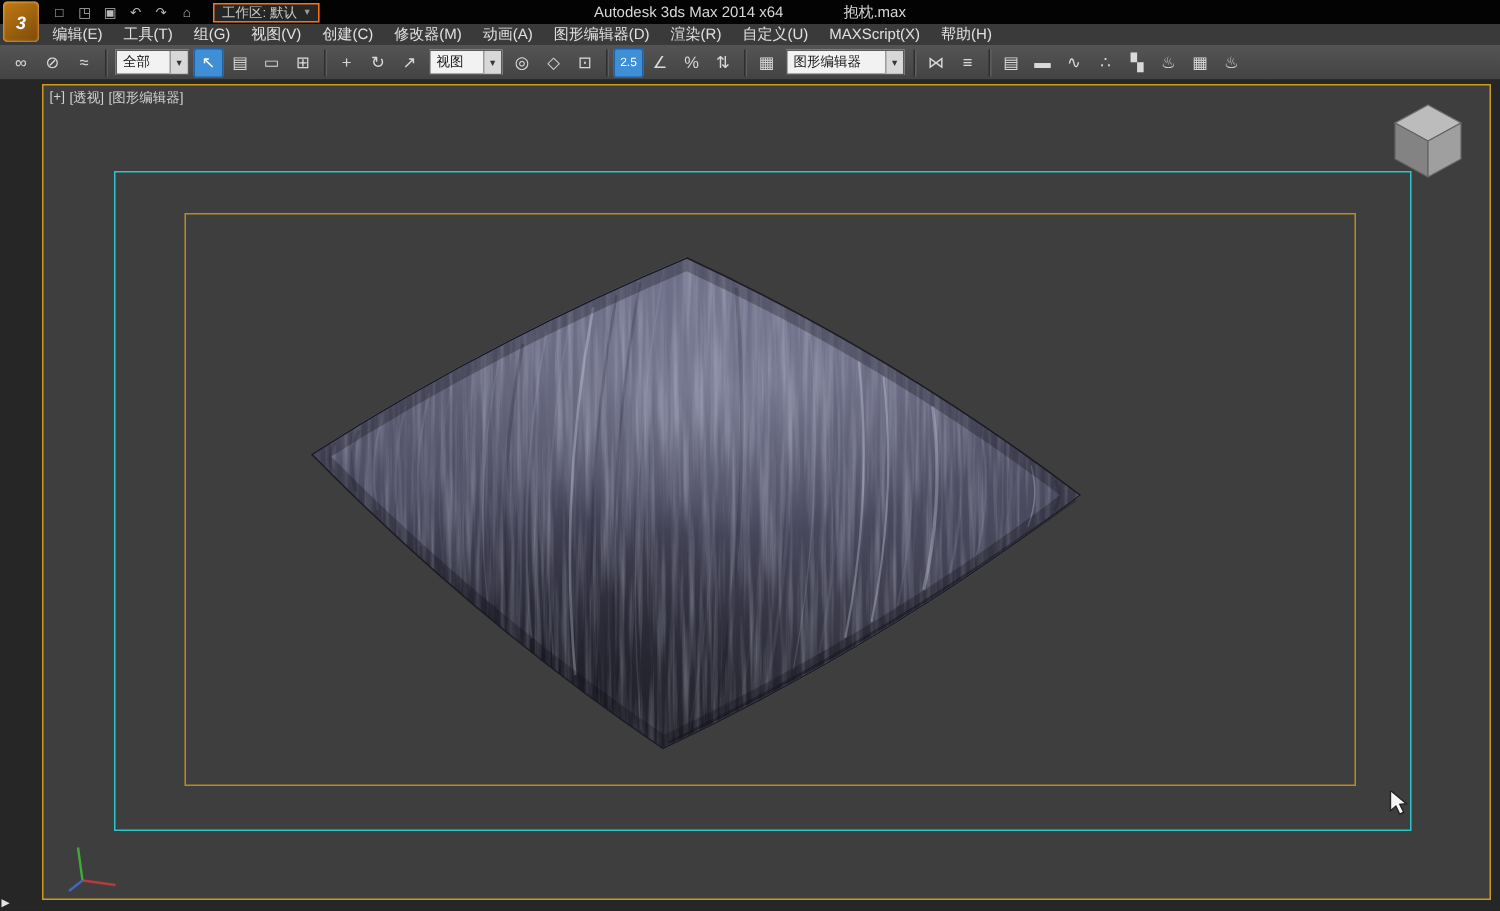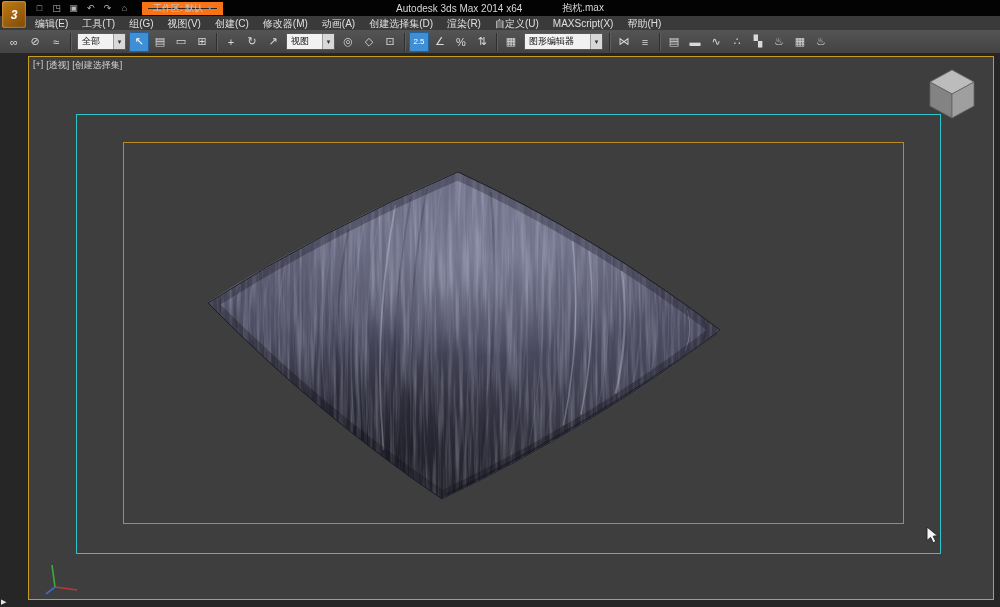--- a/index.html
+++ b/index.html
@@ -11,21 +11,21 @@
               background:#030303; display:flex; align-items:center; color:#cfcfcf; }
   .app-button { position:absolute; left:2px; top:1px; width:24px; height:27px; z-index:5;
                 border-radius:3px; background:linear-gradient(145deg,#c27a14,#7c4a08);
                 display:flex; align-items:center; justify-content:center;
                 box-shadow:inset 0 0 2px #ffd28a; }
   .app-swirl { color:#fff; font-size:12px; font-weight:bold; font-style:italic; }
   .qat { display:flex; align-items:center; gap:2px; margin-left:32px; }
   .qat-btn { width:15px; height:13px; display:flex; align-items:center; justify-content:center;
              color:#b9b9b9; font-size:9px; border-radius:2px; }
   .workspace { display:flex; align-items:center; gap:5px; margin-left:10px; height:13px;
-               background:#262626; border:6px solid #f97316; padding:0 5px; font-size:9px; color:#c9c9c9; }
+               background:#262626; border:1px solid #f97316; padding:0 5px; font-size:9px; color:#c9c9c9; }
   .ws-caret { font-size:7px; color:#9a9a9a; }
   .title-text { position:absolute; left:0; right:0; top:0; height:16px; display:flex;
                 align-items:center; justify-content:center; gap:40px; font-size:10px;
                 color:#d8d8d8; pointer-events:none; }
 
   
   .menubar { position:absolute; left:0; top:16px; width:1000px; height:16px; background:#3a3a3a;
              display:flex; align-items:center; padding-left:28px; font-size:10px; color:#e0e0e0; }
   .menu-item { padding:0 7px; height:14px; line-height:14px; white-space:nowrap; }
 
@@ -88,21 +88,21 @@
 </div>
 
 <div class="menubar">
     <span class="menu-item">编辑(E)</span>
     <span class="menu-item">工具(T)</span>
     <span class="menu-item">组(G)</span>
     <span class="menu-item">视图(V)</span>
     <span class="menu-item">创建(C)</span>
     <span class="menu-item">修改器(M)</span>
     <span class="menu-item">动画(A)</span>
-    <span class="menu-item">创建选择集(D)</span>
+    <span class="menu-item">图形编辑器(D)</span>
     <span class="menu-item">渲染(R)</span>
     <span class="menu-item">自定义(U)</span>
     <span class="menu-item">MAXScript(X)</span>
     <span class="menu-item">帮助(H)</span>
   </div>
 
 <div class="toolbar">
     <span class="tb-icon">∞</span>
     <span class="tb-icon">⊘</span>
     <span class="tb-icon">≈</span>
@@ -229,21 +229,21 @@
         <path d="M429,115 Q567,179 691,273 Q567,369 413,442 Q290,359 179,246 Q294,172 429,115 Z" fill="none" stroke="#1b1b24" stroke-width="1"></path>
       </g>
     </svg>
 
     <div class="safe-action"></div>
     <div class="safe-title"></div>
 
     <div class="vp-label">
       <span>[+]</span>
       <span>[透视]</span>
-      <span>[创建选择集]</span>
+      <span>[图形编辑器]</span>
     </div>
 
     <svg class="viewcube" viewBox="0 0 58 58">
       <g opacity="0.85">
         <polygon points="29,5 51,17 29,29 7,17" fill="#d2d2d2" stroke="#7a7a7a" stroke-width="0.8"></polygon>
         <polygon points="7,17 29,29 29,53 7,41" fill="#909090" stroke="#6a6a6a" stroke-width="0.8"></polygon>
         <polygon points="29,29 51,17 51,41 29,53" fill="#b0b0b0" stroke="#6a6a6a" stroke-width="0.8"></polygon>
       </g>
     </svg>
 

